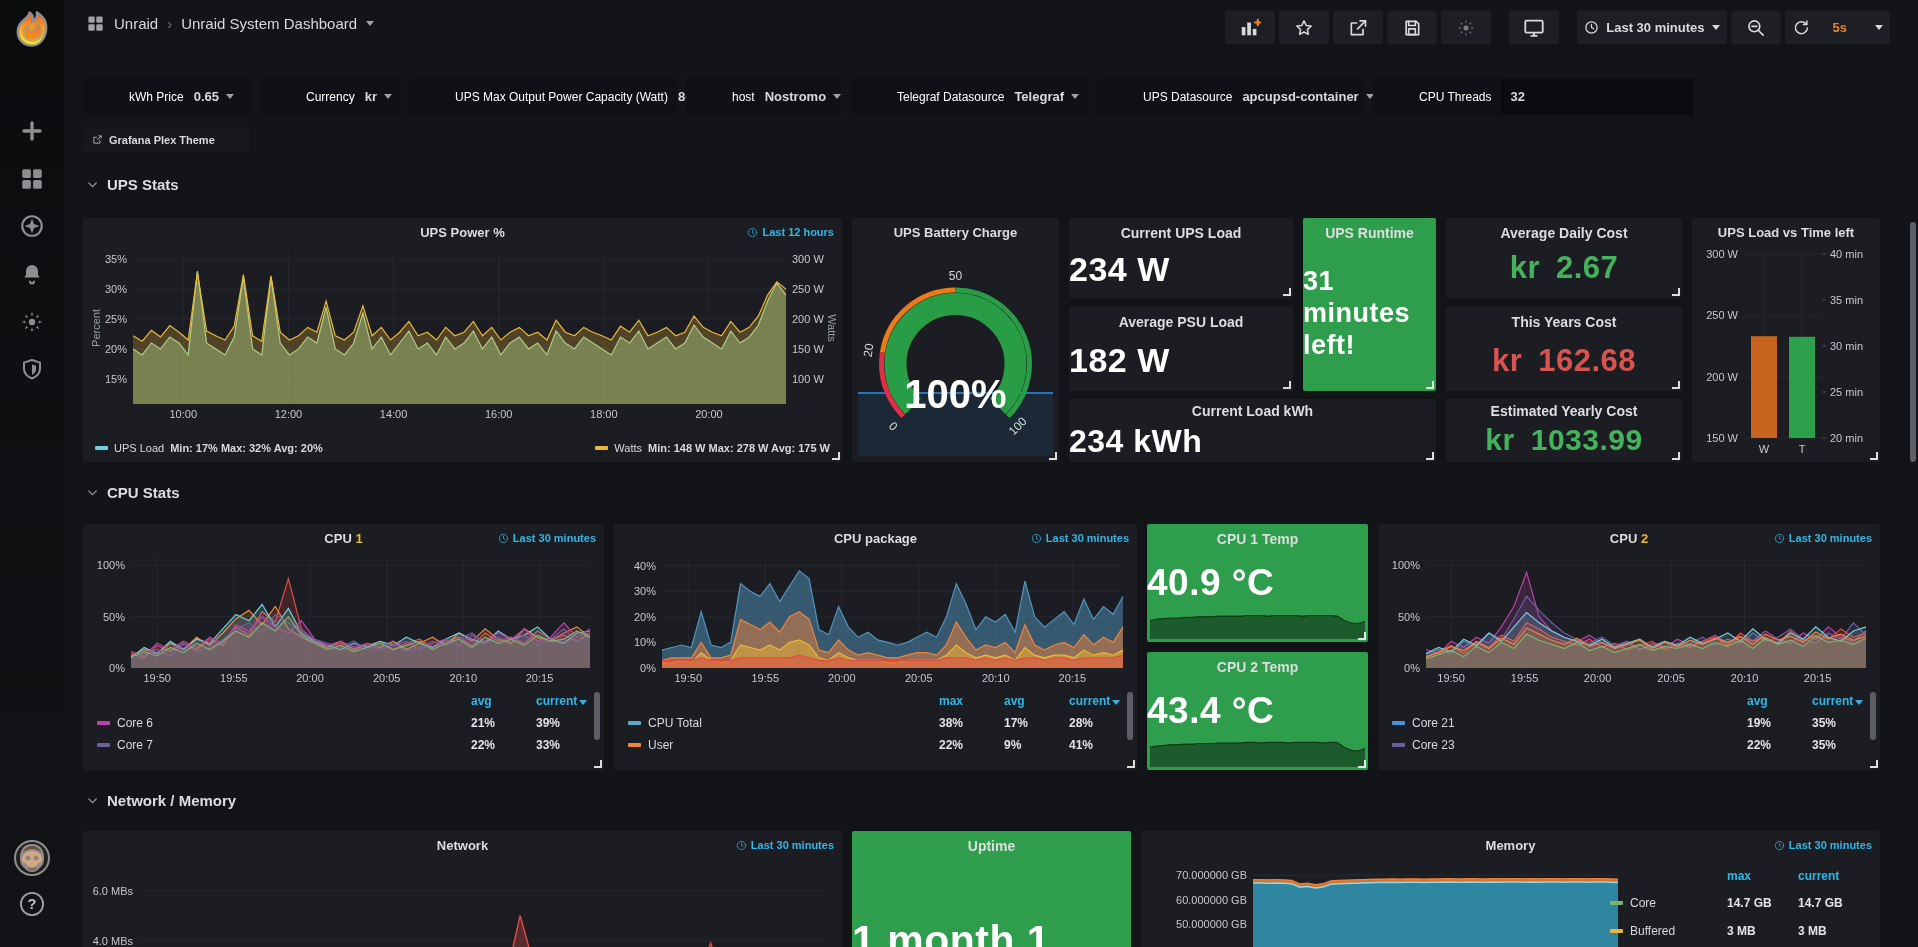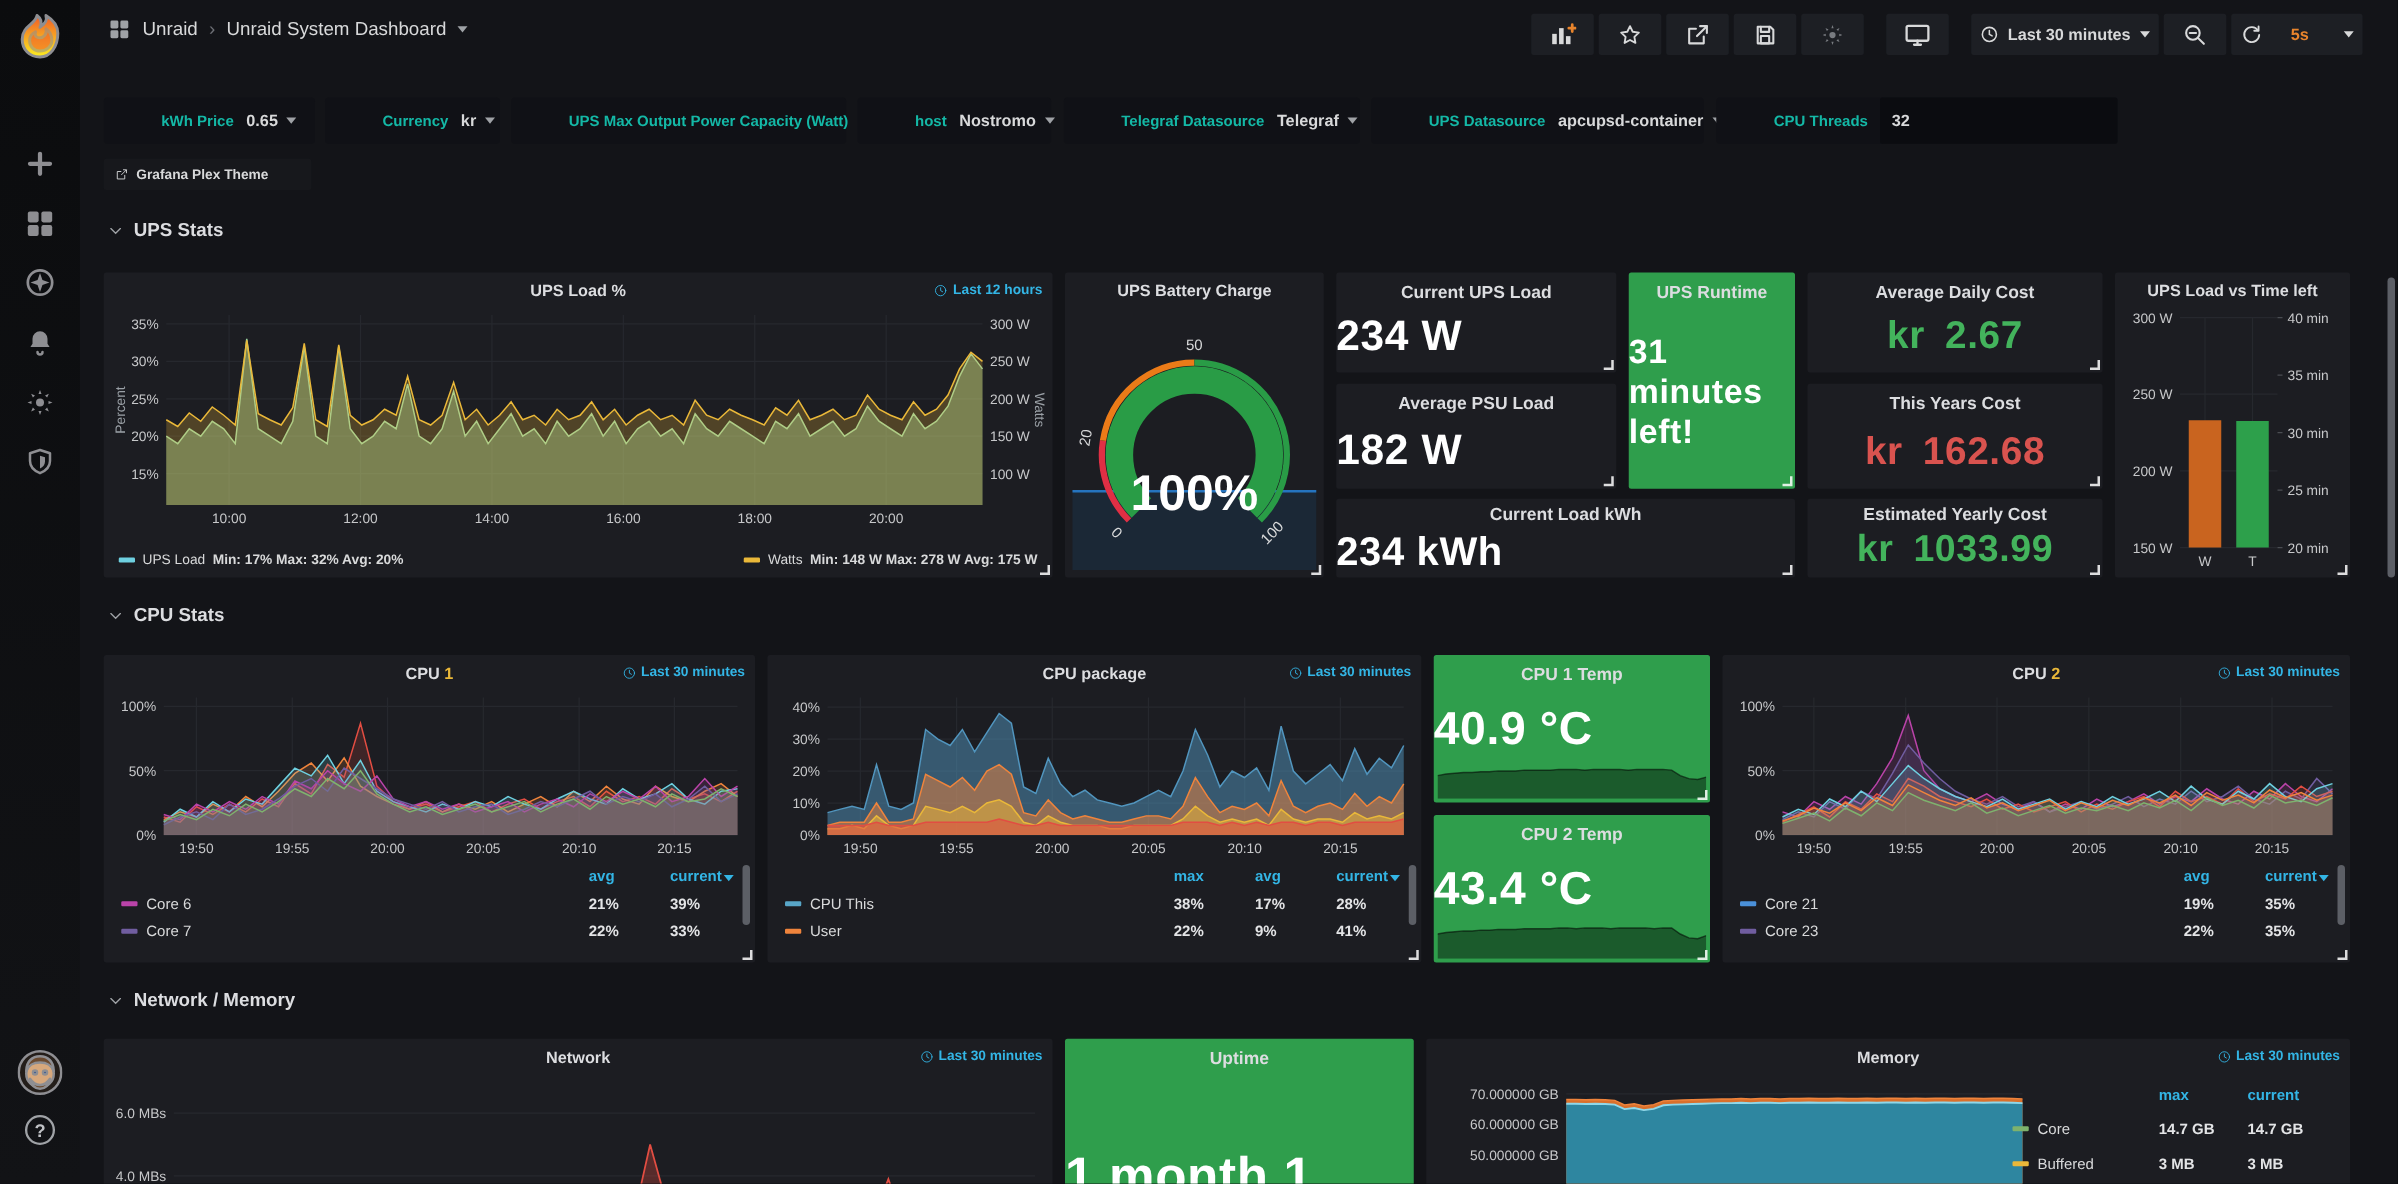--- a/index.html
+++ b/index.html
@@ -16,21 +16,21 @@
   .cdown{width:0;height:0;border-left:4px solid transparent;border-right:4px solid transparent;border-top:5px solid #9fa2a6;display:inline-block;}
   .nav-right{position:absolute;right:28px;top:11px;display:flex;align-items:center;gap:4px;}
   .nbtn{height:33px;min-width:36px;background:#1d1f24;border-radius:2px;display:flex;align-items:center;justify-content:center;padding:0 7px;cursor:pointer;}
   .nbtn svg{stroke:#d8d9da;fill:none;stroke-width:2;stroke-linecap:round;stroke-linejoin:round;}
   .nbtn.dim svg{stroke:#787b80;}
   .nsep{width:10px;}
   .tpick{gap:7px;font-size:13px;font-weight:bold;color:#d8d9da;}
   .ival{color:#e8842c;font-size:13px;font-weight:bold;margin-right:5px;}
   
   .varbox{position:absolute;top:78px;height:37px;background:#101116;border-radius:3px;display:flex;align-items:center;padding:0 10px;gap:10px;}
-  .vlabel{color:#14b8a6;font-size:12px;font-weight:bold;white-space:nowrap;padding-left:36px;}
+  .vlabel{color:#ffffff;font-size:12px;font-weight:normal;white-space:nowrap;padding-left:36px;}
   .vvalue{color:#d8d9da;font-size:13px;font-weight:bold;white-space:nowrap;display:flex;align-items:center;gap:7px;}
   .vinput{background:#0b0c10;align-self:stretch;display:flex;align-items:center;flex:1;padding-left:9px;border-radius:2px;margin:0;}
   .linkbox{position:absolute;top:127px;height:25px;background:#17181c;border-radius:2px;display:flex;align-items:center;gap:6px;padding:0 9px;font-size:11px;font-weight:bold;color:#d8d9da;cursor:pointer;}
   .linkbox svg{stroke:#d8d9da;fill:none;stroke-width:1.6;}
   
   .sechead{position:absolute;display:flex;align-items:center;gap:8px;font-size:15px;font-weight:bold;color:#dcdde0;cursor:pointer;}
   .sechead svg{stroke:#9fa2a6;fill:none;stroke-width:2;stroke-linecap:round;}
   
   .panel{position:absolute;background:#1c1d22;border-radius:2px;}
   .panel.green{background:#2f9e4c;}
@@ -282,21 +282,21 @@
   </div>
 
   <div class="sechead" style="left:86px;top:176px">
     <svg width="13" height="13" viewBox="0 0 24 24">
         <path d="M5 9l7 7 7-7"></path>
       </svg>
     <span>UPS Stats</span>
   </div>
 
   <div class="panel" style="left:83px;top:218px;width:759px;height:244px">
-    <div class="ptitle"><span>UPS Load %</span></div>
+    <div class="ptitle"><span>UPS Power %</span></div>
     <div class="trange">
       <svg width="11" height="11" viewBox="0 0 24 24">
           <circle cx="12" cy="12" r="9"></circle>
           <path d="M12 7v5l3.5 2"></path>
         </svg>
       <span>Last 12 hours</span>
     </div>
     <div class="chart" style="left:6px;top:28px;right:6px;height:176px"><svg width="747" height="176" viewBox="0 0 747 176" xmlns="http://www.w3.org/2000/svg" font-family="Liberation Sans, sans-serif">
           <line x1="94.281" y1="6" x2="94.281" y2="158" stroke="#26282e"></line>
           <text x="94.281" y="172" fill="#c7c8ca" font-size="11" text-anchor="middle">10:00</text>
@@ -549,21 +549,21 @@
         </svg></div>
     <div class="ltable" style="top:166px">
       <div class="lrow lhead">
           <span class="lname"></span>
         <span class="lcol">max</span>
         <span class="lcol">avg</span>
         <span class="lcol"><span>current</span><span class="scaret"></span></span>
       </div>
       <div class="lrow">
         <span class="swatch" style="background: rgb(88, 166, 200);"></span>
-        <span class="lname">CPU This</span>
+        <span class="lname">CPU Total</span>
         <span class="lcol">38%</span>
         <span class="lcol">17%</span>
         <span class="lcol">28%</span>
       </div>
       <div class="lrow">
         <span class="swatch" style="background: rgb(239, 132, 60);"></span>
         <span class="lname">User</span>
         <span class="lcol">22%</span>
         <span class="lcol">9%</span>
         <span class="lcol">41%</span>

